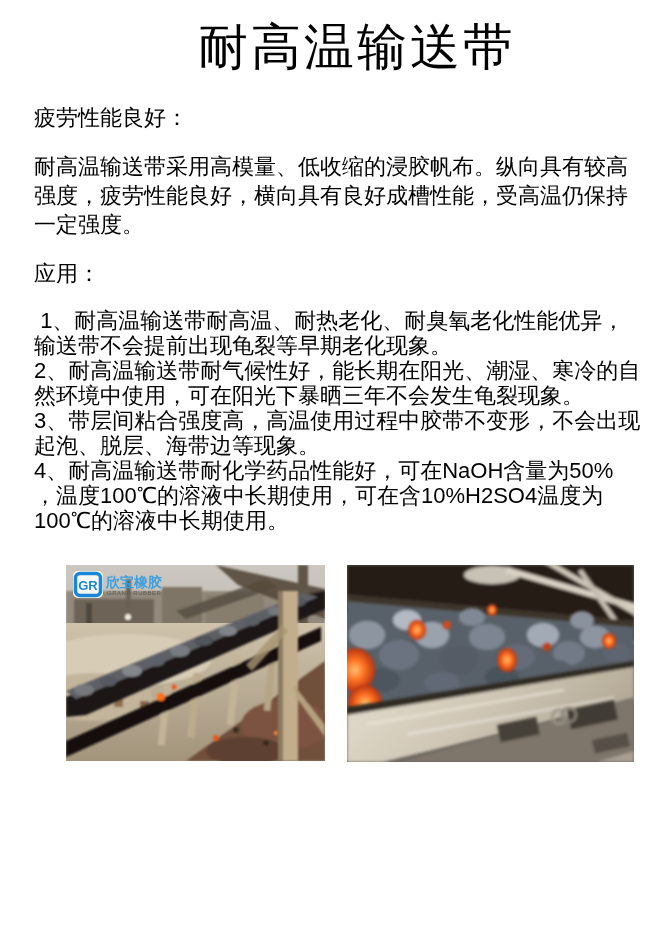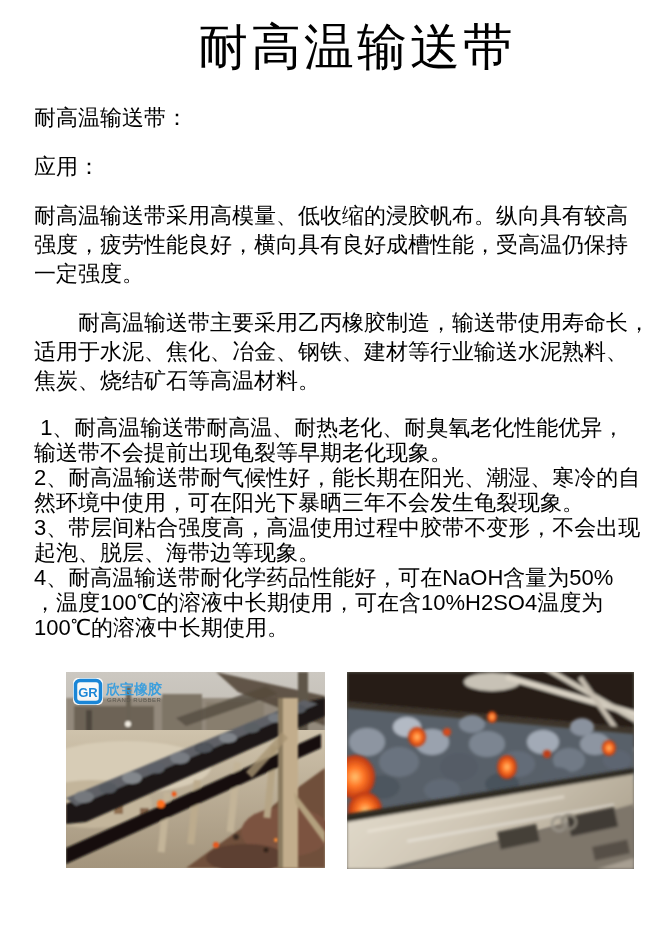--- a/index.html
+++ b/index.html
@@ -41,29 +41,26 @@
   }
   .photos svg { display: block; }
 </style>
 </head>
 <body>
 
 <h1 class="title">耐高温输送带</h1>
 
 <div class="doc">
 
-  <p class="block">耐高温输送带：</p>
-  <p class="block">应用：</p>
-
+  <p class="block">疲劳性能良好：</p>
   <p class="block">耐高温输送带采用高模量、低收缩的浸胶帆布。纵向具有较高
 强度，疲劳性能良好，横向具有良好成槽性能，受高温仍保持
 一定强度。</p>
-  <p class="block">　　耐高温输送带主要采用乙丙橡胶制造，输送带使用寿命长，
-适用于水泥、焦化、冶金、钢铁、建材等行业输送水泥熟料、
-焦炭、烧结矿石等高温材料。</p>
+
+  <p class="block">应用：</p>
 
   <p class="block features"> 1、耐高温输送带耐高温、耐热老化、耐臭氧老化性能优异，
 输送带不会提前出现龟裂等早期老化现象。
 2、耐高温输送带耐气候性好，能长期在阳光、潮湿、寒冷的自
 然环境中使用，可在阳光下暴晒三年不会发生龟裂现象。
 3、带层间粘合强度高，高温使用过程中胶带不变形，不会出现
 起泡、脱层、海带边等现象。
 4、耐高温输送带耐化学药品性能好，可在NaOH含量为50%
 ，温度100℃的溶液中长期使用，可在含10%H2SO4温度为
 100℃的溶液中长期使用。</p>

